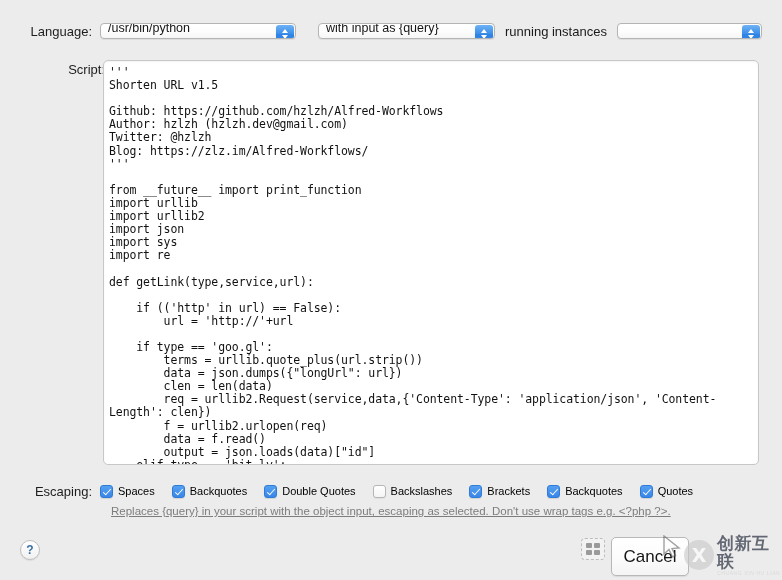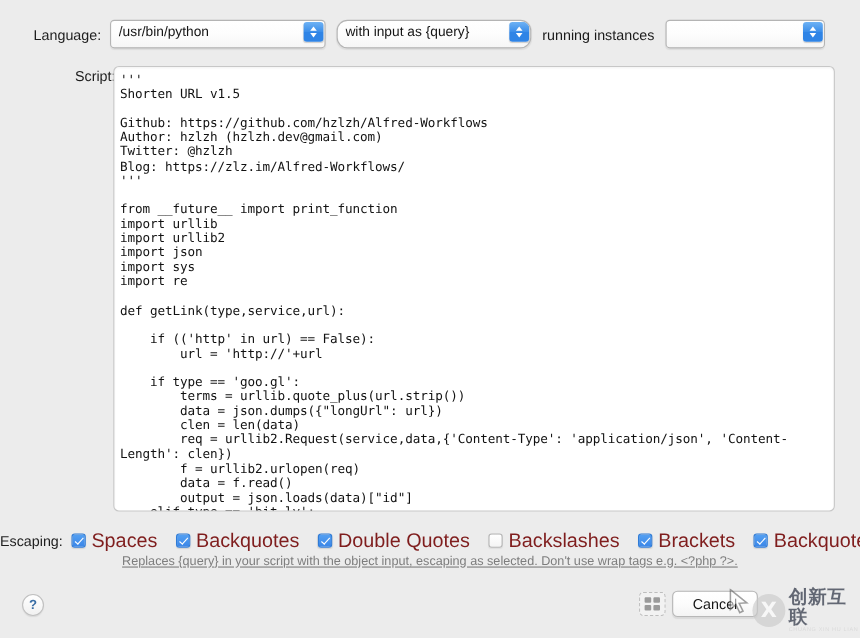--- a/index.html
+++ b/index.html
@@ -29,28 +29,28 @@
   .label-right {
     text-align: right;
     font-size: 13px;
     color: #1d1d1d;
     white-space: nowrap;
   }
   .lbl-language { width: 92px; margin-right: 8px; }
 
   .popup {
     position: relative;
-    height: 26px;
+    height: 16px;
     box-sizing: border-box;
     background: linear-gradient(to bottom, #ffffff 0%, #fdfdfd 50%, #f6f6f6 100%);
     border: 1px solid #b4b4b4;
     border-radius: 4px;
     box-shadow: 0 1px 0 rgba(255,255,255,0.9) inset, 0 1px 1px rgba(0,0,0,0.07);
     display: flex;
-    align-items: flex-start;
+    align-items: flex-end;
     padding-left: 7px;
     font-size: 12.5px;
     color: #141414;
     cursor: default;
     overflow: hidden;
   }
   .popup .val {
     flex: 1;
     white-space: nowrap;
     overflow: hidden;
@@ -73,21 +73,21 @@
   .popup .arrows i {
     display: block;
     width: 0; height: 0;
     border-left: 3.5px solid transparent;
     border-right: 3.5px solid transparent;
   }
   .popup .arrows i.up   { border-bottom: 4px solid #fff; margin-bottom: 2px; }
   .popup .arrows i.down { border-top: 4px solid #fff; }
 
   .popup-language { width: 196px; }
-  .popup-input    { width: 177px; margin-left: 10px; border-radius: 10px; }
+  .popup-input    { width: 177px; margin-left: 22px; }
   .lbl-running    { margin-left: 10px; font-size: 13px; white-space: nowrap; }
   .popup-queue    { width: 145px; margin-left: 10px; }
 
   
   .lbl-script {
     position: absolute;
     left: 0; top: 62px;
     width: 92px;
     padding-left: 13px;
   }
@@ -151,21 +151,21 @@
   }
   .chk-box.on::after {
     content: "";
     position: absolute;
     left: 4px; top: 1px;
     width: 3px; height: 7px;
     border: solid #ffffff;
     border-width: 0 1.8px 1.8px 0;
     transform: rotate(42deg);
   }
-  .chk-label { font-size: 18px; color: #7f1d1d; white-space: nowrap; }
+  .chk-label { font-size: 11px; color: #000000; white-space: nowrap; }
 
   .hint {
     position: absolute;
     left: 111px; top: 505px;
     font-size: 11.5px;
     color: #7d7d7d;
     text-decoration: underline;
   }
 
   
@@ -199,28 +199,28 @@
     padding: 4px;
     cursor: default;
   }
   .grid-btn span {
     background: #9a9a9a;
     border-radius: 1px;
   }
   .cancel-btn {
     position: absolute;
     left: 611px; top: 537px;
-    width: 78px; height: 24px;
+    width: 78px; height: 39px;
     box-sizing: border-box;
     background: linear-gradient(to bottom,#ffffff 0%,#fcfcfc 50%,#f4f4f4 100%);
     border: 1px solid #b8b8b8;
     border-radius: 5px;
     box-shadow: 0 1px 1px rgba(0,0,0,0.08);
     display: flex; align-items: center; justify-content: center;
-    font-size: 13px;
+    font-size: 17px;
     color: #161616;
     cursor: default;
   }
 
   
   .cursor {
     position: absolute;
     left: 662px; top: 535px;
     width: 22px; height: 24px;
     opacity: 0.55;

